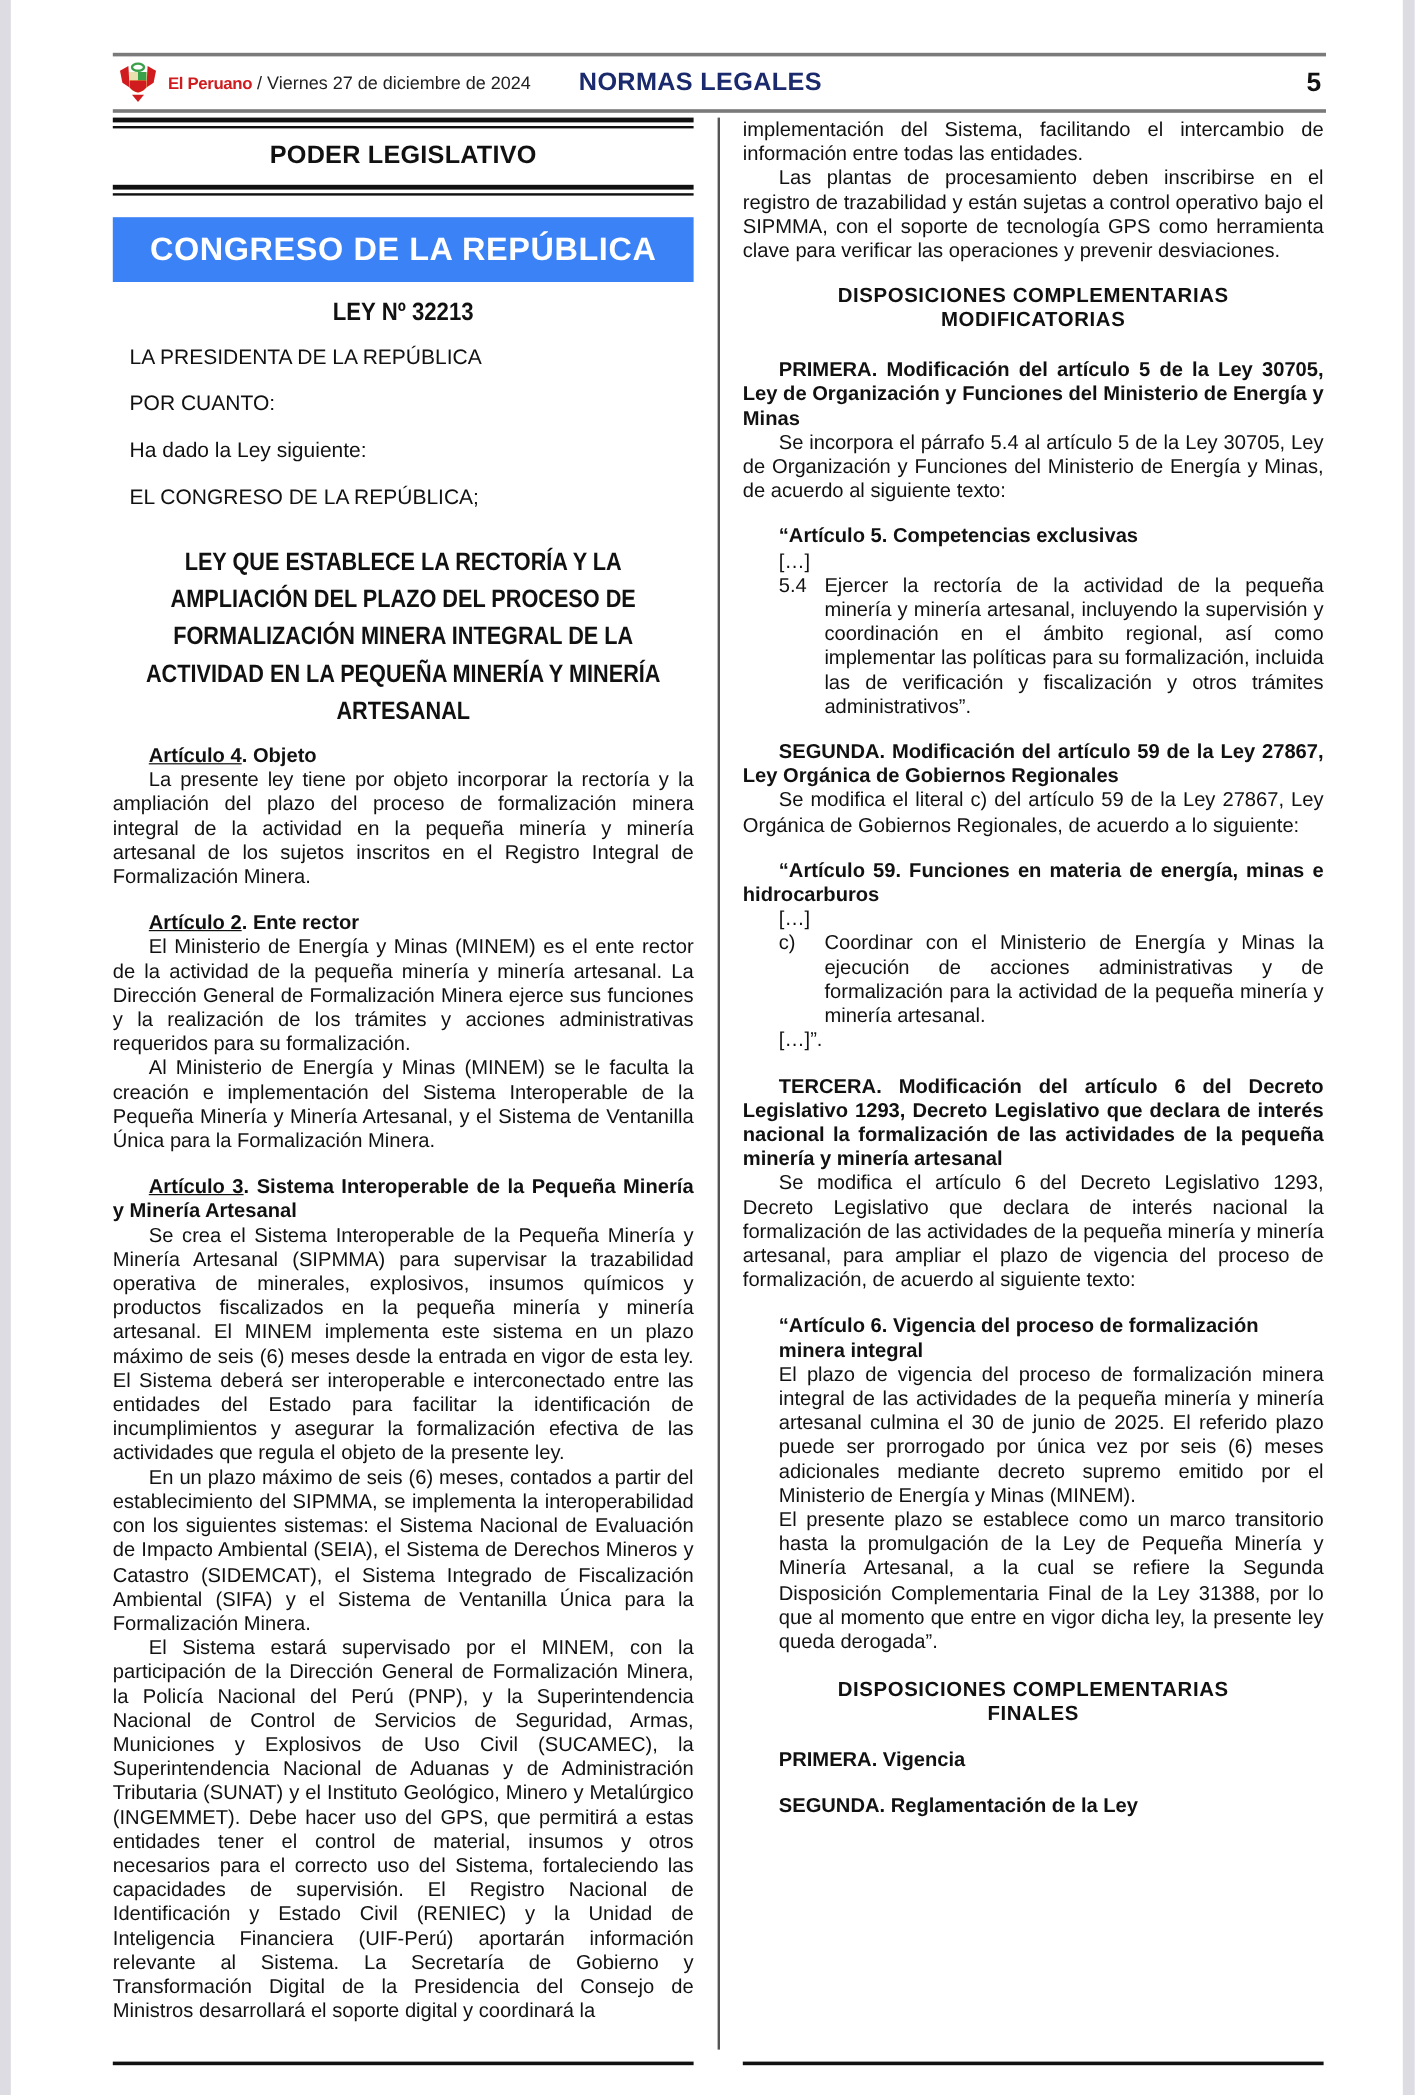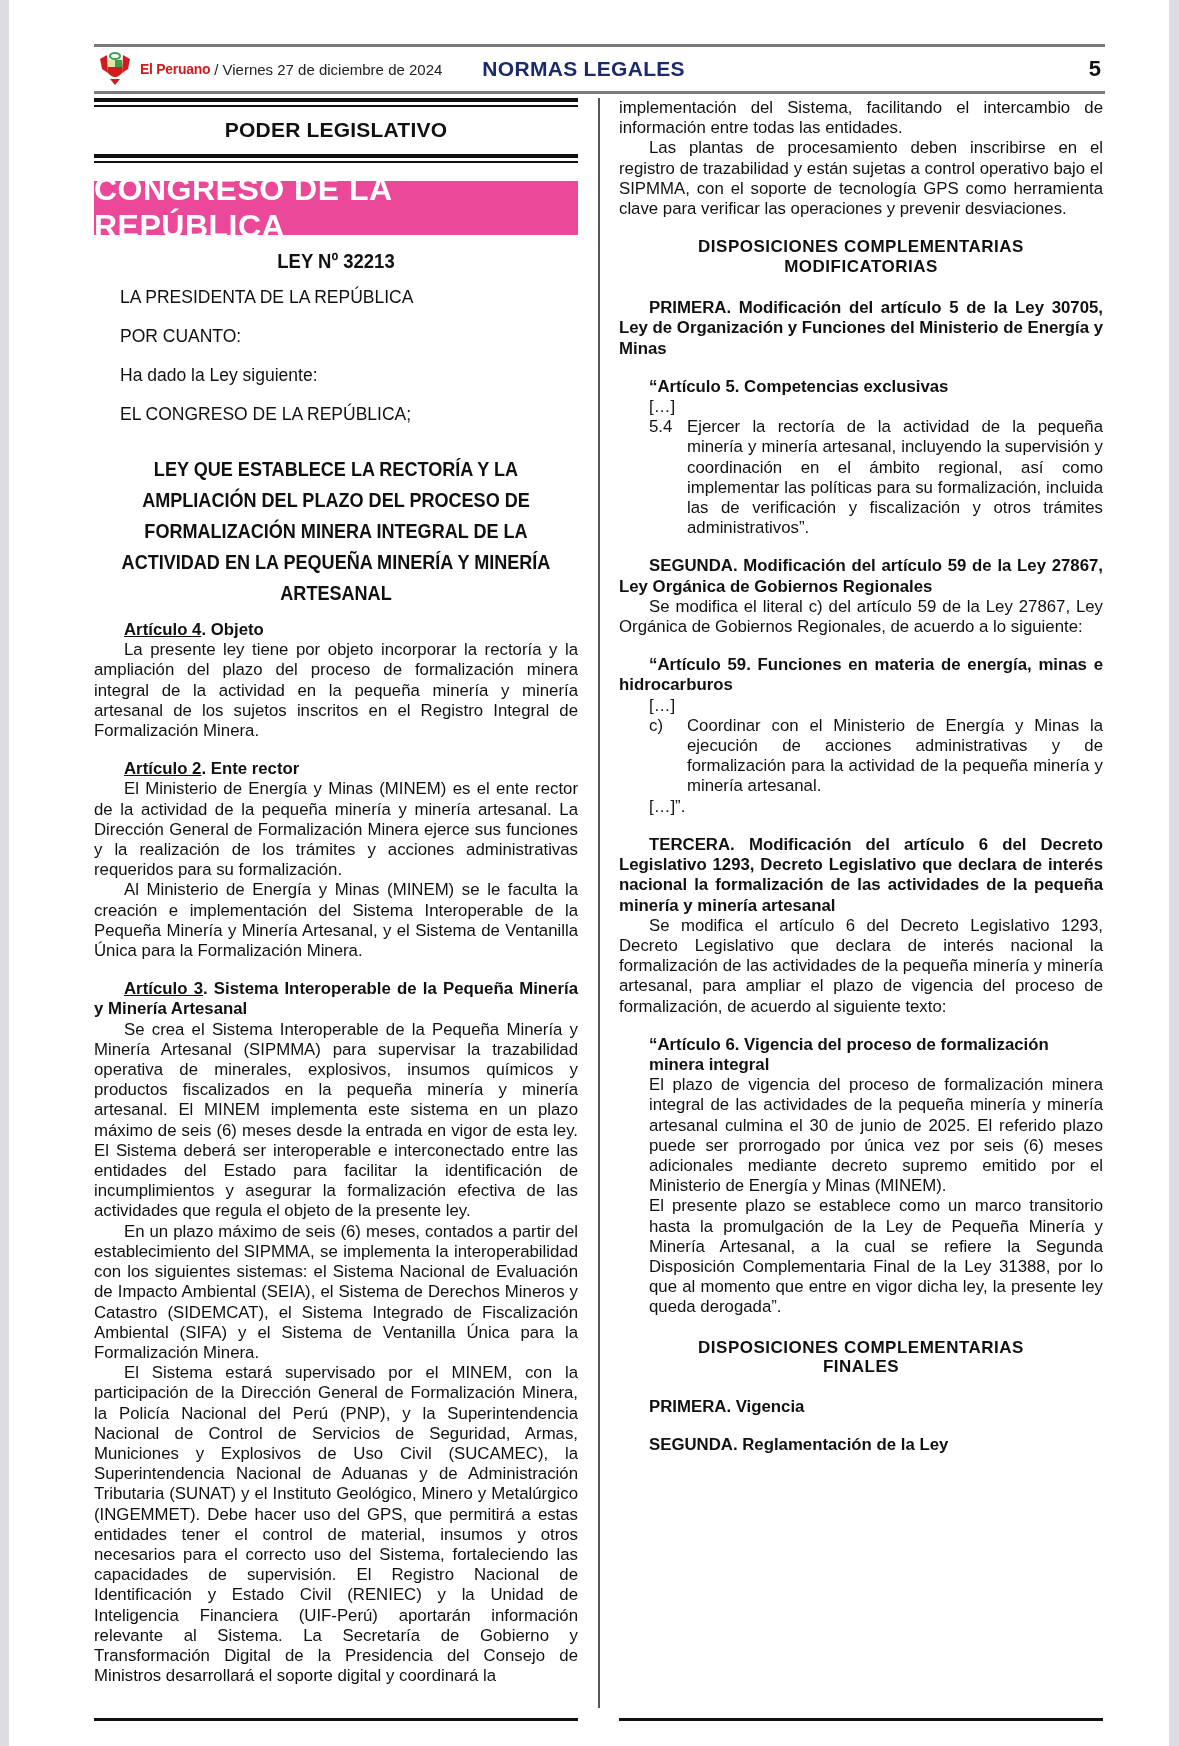--- a/index.html
+++ b/index.html
@@ -24,26 +24,26 @@
   .masthead .section { color: #1a2a6c; font-weight: 900; font-size: 21px; margin-left: 40px; letter-spacing: 0.3px; }
   .masthead .pageno { margin-left: auto; font-weight: 900; font-size: 22px; margin-right: 4px; }
 
   .col-left { position: absolute; left: 94px; top: 98px; width: 484px; }
   .col-right { position: absolute; left: 619px; top: 98px; width: 484px; }
   .divider { position: absolute; left: 598px; top: 98px; width: 2px; height: 1610px; background: #555; }
 
   .double-rule { border-top: 4px solid #111; height: 3px; border-bottom: 2px solid #111; }
   .poder { text-align: center; font-weight: 900; font-size: 21px; padding: 11px 0 12px; letter-spacing: 0.2px; }
   .congreso-band {
-    margin-top: 18px; background: #ec4899; color: #fff; height: 54px;
+    margin-top: 18px; background: #3b82f6; color: #fff; height: 54px;
     display: flex; align-items: center; justify-content: center;
-    font-size: 32px; font-weight: bold; letter-spacing: 0.5px;
+    font-size: 27px; font-weight: bold; letter-spacing: 0.5px;
   }
   .ley-no { text-align: center; font-weight: bold; font-size: 21px; margin-top: 14px; transform: scaleX(0.88); }
-  .plain-line { font-size: 17.5px; margin-left: 26px; margin-top: 18px; }
+  .plain-line { font-size: 17.5px; margin-left: 14px; margin-top: 18px; }
   .law-title {
     text-align: center; font-weight: bold; font-size: 21px; line-height: 31px;
     margin-top: 28px; transform: scaleX(0.86); transform-origin: center;
     width: 540px; margin-left: -28px;
   }
 
   .body-text { font-size: 16.8px; line-height: 20.2px; text-align: justify; }
   .indent { text-indent: 30px; }
   .art-head { font-weight: bold; font-size: 16.8px; line-height: 20.2px; text-indent: 30px; text-align: justify; }
   .art-head u { text-decoration: underline; }
@@ -124,20 +124,21 @@
   <p class="body-text indent" style="margin:0">Las plantas de procesamiento deben inscribirse en el registro de trazabilidad y están sujetas a control operativo bajo el SIPMMA, con el soporte de tecnología GPS como herramienta clave para verificar las operaciones y prevenir desviaciones.</p>
 
   <div style="height:18px"></div>
   <div class="disp-title">
     <div>DISPOSICIONES COMPLEMENTARIAS</div>
     <div>MODIFICATORIAS</div>
   </div>
 
   <div style="height:22px"></div>
   <div class="art-head">PRIMERA. Modificación del artículo 5 de la Ley 30705, Ley de Organización y Funciones del Ministerio de Energía y Minas</div>
+  <p class="body-text indent" style="margin:0">Se incorpora el párrafo 5.4 al artículo 5 de la Ley 30705, Ley de Organización y Funciones del Ministerio de Energía y Minas, de acuerdo al siguiente texto:</p>
   <div class="gap"></div>
   <div class="quote-block">
     <div class="body-text" style="font-weight:bold">“Artículo 5. Competencias exclusivas</div>
     <div class="body-text">[…]</div>
     <div class="list-item body-text">
       <span class="num">5.4</span>
       <span class="txt">Ejercer la rectoría de la actividad de la pequeña minería y minería artesanal, incluyendo la supervisión y coordinación en el ámbito regional, así como implementar las políticas para su formalización, incluida las de verificación y fiscalización y otros trámites administrativos”.</span>
     </div>
   </div>
 

